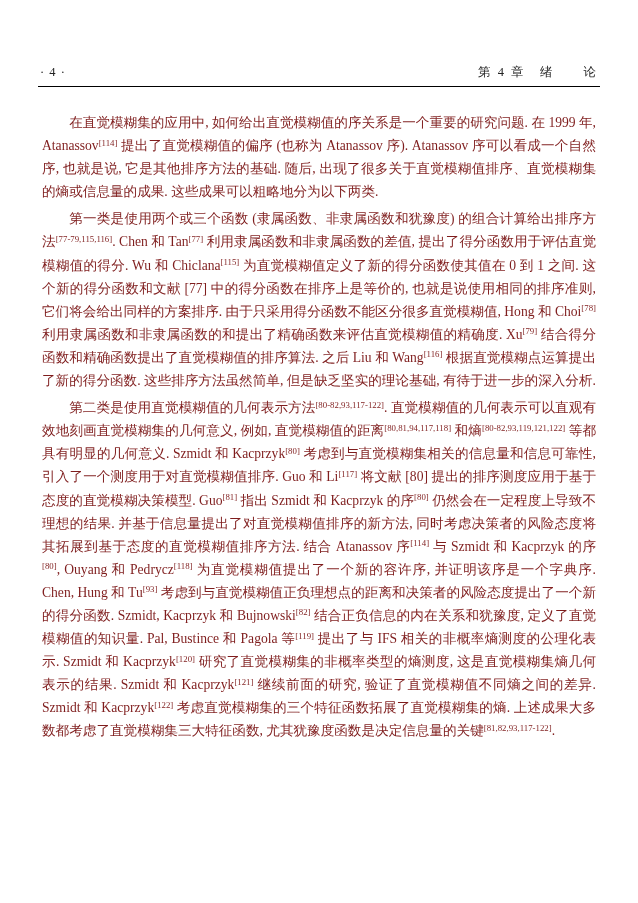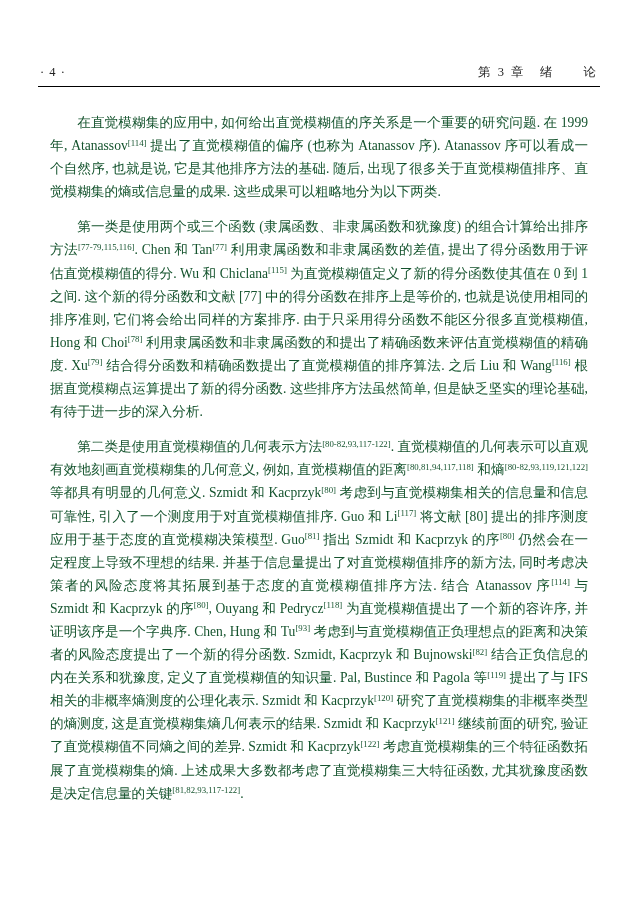--- a/index.html
+++ b/index.html
@@ -34,44 +34,44 @@
   }
   .header-rule {
     border: none;
     border-top: 1.2px solid #000000;
     margin: 0 0 24px 0;
   }
   .page-body {
     width: 100%;
   }
   .para {
-    margin: 12px;
+    margin: 4px;
     font-size: 13.6px;
     line-height: 23.1px;
     text-align: justify;
     text-indent: 2em;
-    color: #14532d;
+    color: #7f1d1d;
     word-break: break-word;
   }
   .cite {
     font-size: 8.8px;
     line-height: 0;
     vertical-align: baseline;
     position: relative;
     top: -4.5px;
     letter-spacing: 0;
   }
 </style>
 </head>
 <body>
 
 <div class="page">
   <div class="page-header">
     <span class="page-number">· 4 ·</span>
-    <span class="chapter-title">第 3 章　绪　　论</span>
+    <span class="chapter-title">第 4 章　绪　　论</span>
   </div>
   <hr class="header-rule">
   <div class="page-body">
       <p class="para"><span>在直觉模糊集的应用中, 如何给出直觉模糊值的序关系是一个重要的研究问题. 在 1999 年, Atanassov</span><span class="cite">[114]</span><span> 提出了直觉模糊值的偏序 (也称为 Atanassov 序). Atanassov 序可以看成一个自然序, 也就是说, 它是其他排序方法的基础. 随后, 出现了很多关于直觉模糊值排序、直觉模糊集的熵或信息量的成果. 这些成果可以粗略地分为以下两类.</span></p>
       <p class="para"><span>第一类是使用两个或三个函数 (隶属函数、非隶属函数和犹豫度) 的组合计算给出排序方法</span><span class="cite">[77-79,115,116]</span><span>. Chen 和 Tan</span><span class="cite">[77]</span><span> 利用隶属函数和非隶属函数的差值, 提出了得分函数用于评估直觉模糊值的得分. Wu 和 Chiclana</span><span class="cite">[115]</span><span> 为直觉模糊值定义了新的得分函数使其值在 0 到 1 之间. 这个新的得分函数和文献 [77] 中的得分函数在排序上是等价的, 也就是说使用相同的排序准则, 它们将会给出同样的方案排序. 由于只采用得分函数不能区分很多直觉模糊值, Hong 和 Choi</span><span class="cite">[78]</span><span> 利用隶属函数和非隶属函数的和提出了精确函数来评估直觉模糊值的精确度. Xu</span><span class="cite">[79]</span><span> 结合得分函数和精确函数提出了直觉模糊值的排序算法. 之后 Liu 和 Wang</span><span class="cite">[116]</span><span> 根据直觉模糊点运算提出了新的得分函数. 这些排序方法虽然简单, 但是缺乏坚实的理论基础, 有待于进一步的深入分析.</span></p>
       <p class="para"><span>第二类是使用直觉模糊值的几何表示方法</span><span class="cite">[80-82,93,117-122]</span><span>. 直觉模糊值的几何表示可以直观有效地刻画直觉模糊集的几何意义, 例如, 直觉模糊值的距离</span><span class="cite">[80,81,94,117,118]</span><span> 和熵</span><span class="cite">[80-82,93,119,121,122]</span><span> 等都具有明显的几何意义. Szmidt 和 Kacprzyk</span><span class="cite">[80]</span><span> 考虑到与直觉模糊集相关的信息量和信息可靠性, 引入了一个测度用于对直觉模糊值排序. Guo 和 Li</span><span class="cite">[117]</span><span> 将文献 [80] 提出的排序测度应用于基于态度的直觉模糊决策模型. Guo</span><span class="cite">[81]</span><span> 指出 Szmidt 和 Kacprzyk 的序</span><span class="cite">[80]</span><span> 仍然会在一定程度上导致不理想的结果. 并基于信息量提出了对直觉模糊值排序的新方法, 同时考虑决策者的风险态度将其拓展到基于态度的直觉模糊值排序方法. 结合 Atanassov 序</span><span class="cite">[114]</span><span> 与 Szmidt 和 Kacprzyk 的序</span><span class="cite">[80]</span><span>, Ouyang 和 Pedrycz</span><span class="cite">[118]</span><span> 为直觉模糊值提出了一个新的容许序, 并证明该序是一个字典序. Chen, Hung 和 Tu</span><span class="cite">[93]</span><span> 考虑到与直觉模糊值正负理想点的距离和决策者的风险态度提出了一个新的得分函数. Szmidt, Kacprzyk 和 Bujnowski</span><span class="cite">[82]</span><span> 结合正负信息的内在关系和犹豫度, 定义了直觉模糊值的知识量. Pal, Bustince 和 Pagola 等</span><span class="cite">[119]</span><span> 提出了与 IFS 相关的非概率熵测度的公理化表示. Szmidt 和 Kacprzyk</span><span class="cite">[120]</span><span> 研究了直觉模糊集的非概率类型的熵测度, 这是直觉模糊集熵几何表示的结果. Szmidt 和 Kacprzyk</span><span class="cite">[121]</span><span> 继续前面的研究, 验证了直觉模糊值不同熵之间的差异. Szmidt 和 Kacprzyk</span><span class="cite">[122]</span><span> 考虑直觉模糊集的三个特征函数拓展了直觉模糊集的熵. 上述成果大多数都考虑了直觉模糊集三大特征函数, 尤其犹豫度函数是决定信息量的关键</span><span class="cite">[81,82,93,117-122]</span><span>.</span></p>
     </div>
 </div>
 
 </body></html>

